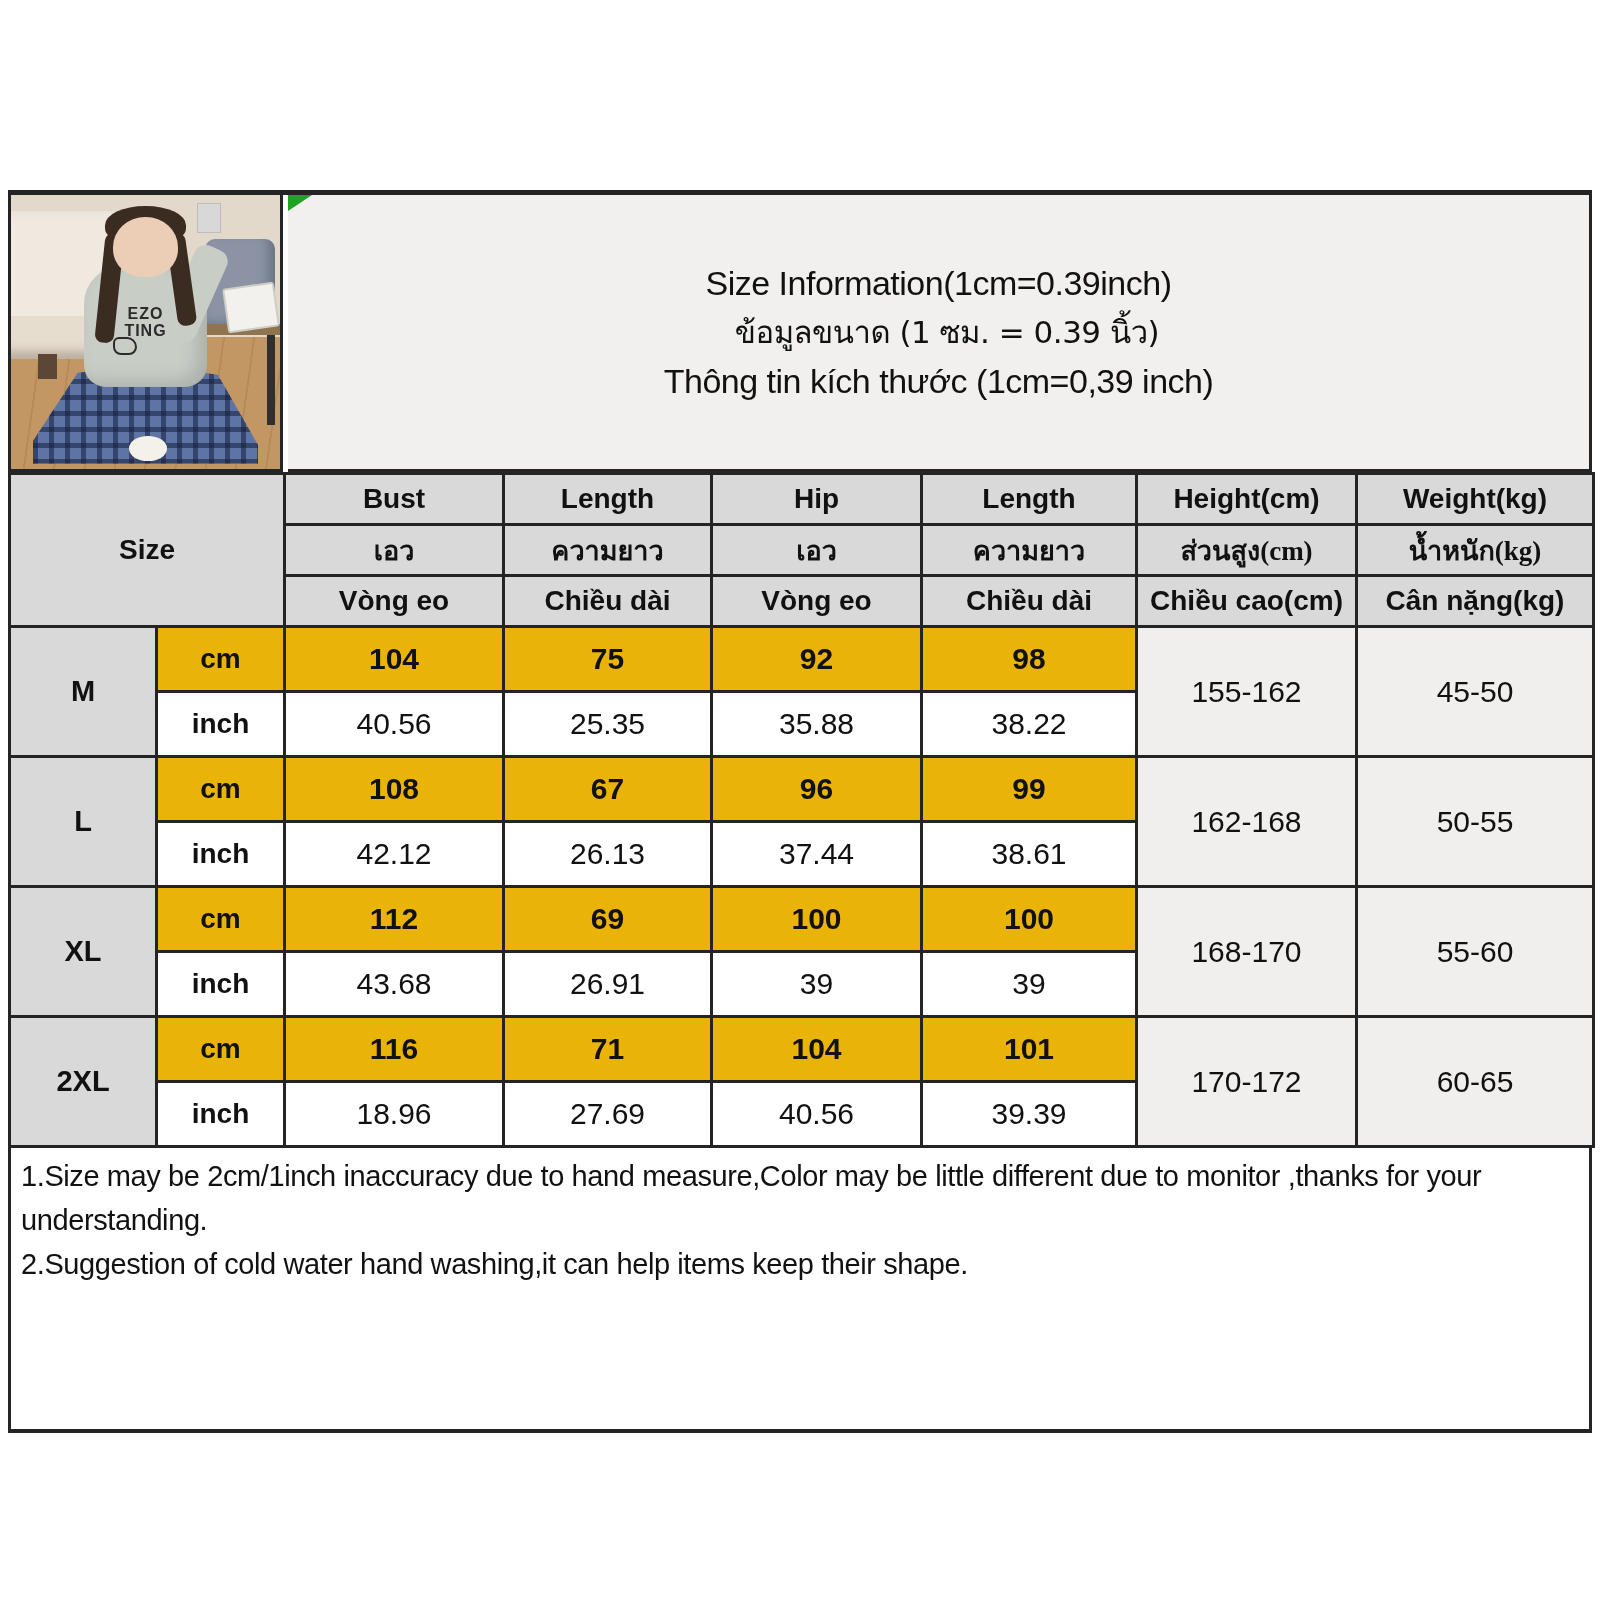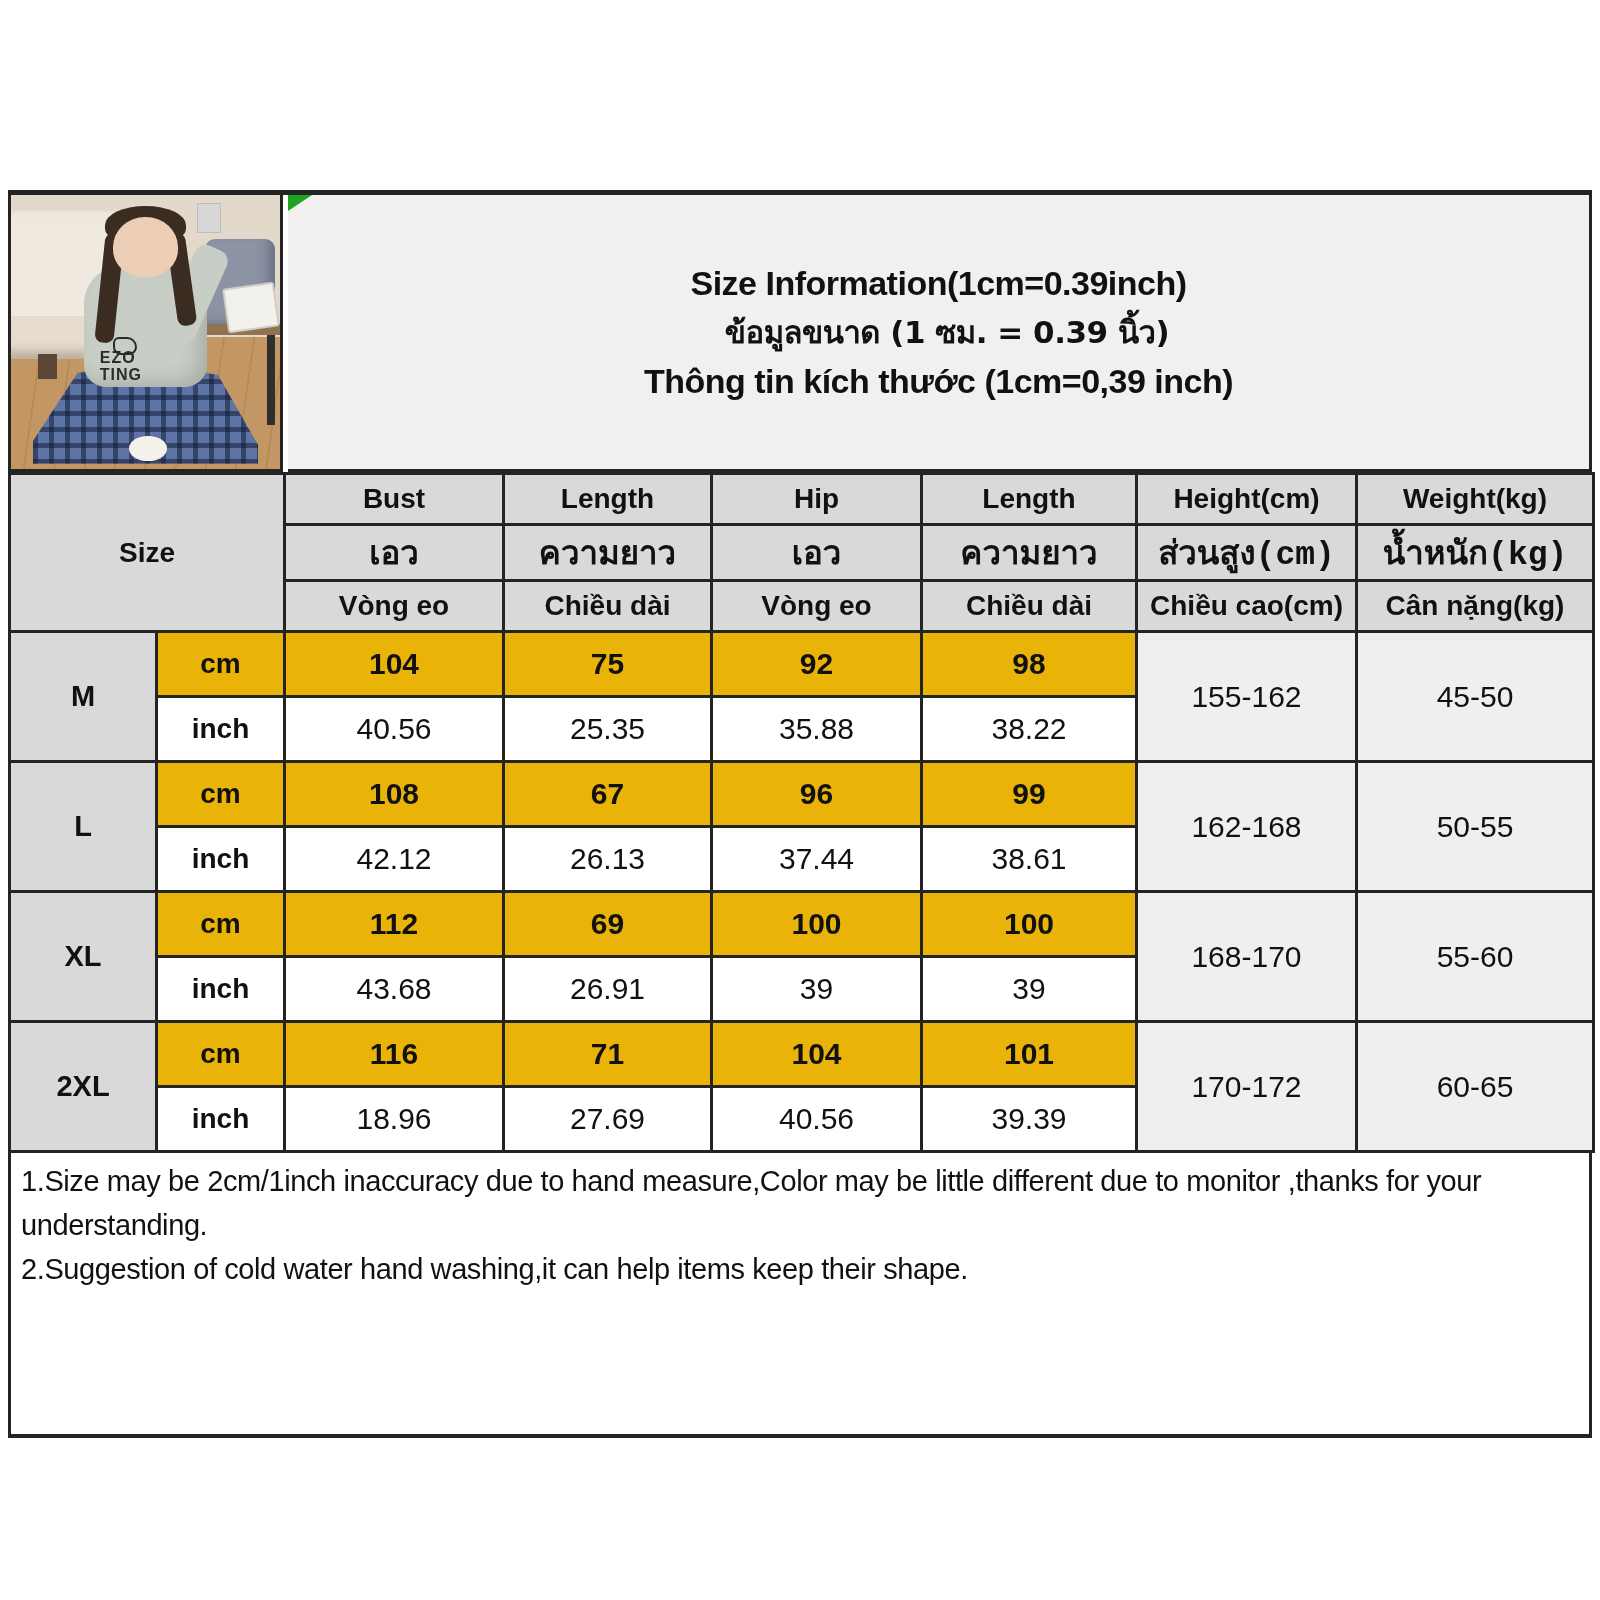--- a/index.html
+++ b/index.html
@@ -11,21 +11,21 @@
   .top-band{display:flex;height:282px;border-top:5px solid #242424;box-sizing:border-box;}
   .photo-box{width:275px;min-width:275px;height:277px;border-left:3px solid #242424;
              border-right:3px solid #242424;border-bottom:3px solid #242424;
              box-sizing:border-box;position:relative;overflow:hidden;background:#cfa877;}
   .gap{width:5px;background:#fff;}
   .header-box{flex:1;height:277px;background:#f1f0ee;border-right:3px solid #242424;
               border-bottom:3px solid #242424;box-sizing:border-box;position:relative;
               display:flex;flex-direction:column;align-items:center;justify-content:center;}
   .corner-triangle{position:absolute;top:0;left:0;width:24px;height:16px;background:#1fa321;
                    clip-path:polygon(0 0,100% 0,0 100%);}
-  .title-line{font-size:34px;font-weight:700;line-height:49px;letter-spacing:-0.5px;text-align:right;}
+  .title-line{font-size:34px;font-weight:400;line-height:49px;letter-spacing:-0.5px;text-align:right;}
   .title-th{font-family:"DejaVu Sans",sans-serif;font-size:31px;margin-left:17px;}
 
   
   .ph{position:absolute;}
   .wall{left:0;top:0;width:100%;height:52%;background:#e3d9cb;}
   .floor{left:0;top:52%;width:100%;height:48%;background:#c29764;
          background-image:repeating-linear-gradient(98deg,rgba(90,55,20,.12) 0 2px,transparent 2px 30px);}
   .bed{left:-6%;top:6%;width:58%;height:52%;background:#efe9df;border-radius:10px 18px 14px 8px;
        box-shadow:inset -8px -10px 18px rgba(120,100,80,.35);}
   .bed-edge{left:-6%;top:44%;width:52%;height:16%;background:#e6ddcf;border-radius:0 40% 30% 0;
@@ -39,35 +39,35 @@
   .laptop{right:1%;top:33%;width:18%;height:15%;background:#f2f1ee;border:2px solid #cfcdc6;
           transform:rotate(-8deg);border-radius:3px;}
   .wall-item{right:22%;top:3%;width:8%;height:10%;background:#d8d8d8;border:1px solid #bdbdbd;}
   .pants{left:8%;top:62%;width:84%;height:36%;background:#5e74a5;
          background-image:repeating-linear-gradient(0deg,rgba(20,30,60,.55) 0 5px,transparent 5px 16px),
                           repeating-linear-gradient(90deg,rgba(20,30,60,.55) 0 5px,transparent 5px 16px);
          clip-path:polygon(0 78%,20% 8%,50% 0,82% 10%,100% 82%,100% 100%,0 100%);}
   .torso{left:27%;top:26%;width:46%;height:44%;background:#c8cdc6;border-radius:38px 38px 22px 22px;
          box-shadow:inset -10px -6px 16px rgba(90,100,90,.25);}
   .arm-up{left:62%;top:18%;width:13%;height:36%;background:#c8cdc6;border-radius:12px;transform:rotate(24deg);}
-  .shirt-text{left:33%;top:40%;width:34%;text-align:left;font-weight:700;color:#2b2b2b;
-              font-size:16px;line-height:17px;letter-spacing:1px;margin-top:44px;}
+  .shirt-text{left:33%;top:40%;width:34%;text-align:center;font-weight:700;color:#2b2b2b;
+              font-size:16px;line-height:17px;letter-spacing:1px;}
   .bunny{left:38%;top:52%;width:20px;height:14px;border:2px solid #2b2b2b;border-radius:6px 10px 8px 8px;background:transparent;}
   .head{left:38%;top:8%;width:24%;height:22%;background:#eccdb6;border-radius:50% 50% 46% 46%;}
   .hair-top{left:35%;top:4%;width:30%;height:14%;background:#3a2c21;border-radius:50% 50% 40% 40%;}
   .pig-l{left:33%;top:14%;width:7%;height:40%;background:#3a2c21;border-radius:8px;transform:rotate(6deg);}
   .pig-r{left:60%;top:14%;width:7%;height:34%;background:#3a2c21;border-radius:8px;transform:rotate(-8deg);}
   .sock{left:44%;top:88%;width:14%;height:9%;background:#f4f1ea;border-radius:50%;}
 
   
   table.size-table{border-collapse:collapse;table-layout:fixed;width:1584px;}
   table.size-table td{border:3px solid #242424;text-align:center;vertical-align:middle;
                       overflow:hidden;padding:0;}
   .hrow td{height:48px;background:#d9d9d9;font-weight:700;font-size:28px;}
-  .hrow-th td{font-family:Liberation Mono, monospace;font-size:33px;}
+  .hrow-th td{font-family:Liberation Serif, serif;font-size:27px;}
   .size-cell{font-size:46px;font-weight:700;background:#d9d9d9;}
   .row-cm td{height:62px;background:#eab308;font-size:30px;font-weight:700;}
   .row-in td{height:62px;background:#ffffff;font-size:30px;font-weight:400;}
   td.size-label{background:#d9d9d9;font-weight:700;font-size:29px;}
   td.unit{font-weight:700;font-size:28px;}
   td.range{background:#f0efed;font-weight:400;font-size:30px;margin-top:28px;}
 
   
   .attention{border-left:3px solid #242424;border-right:3px solid #242424;border-bottom:4px solid #242424;
              box-sizing:border-box;width:1584px;height:285px;background:#fff;padding:6px 10px;

